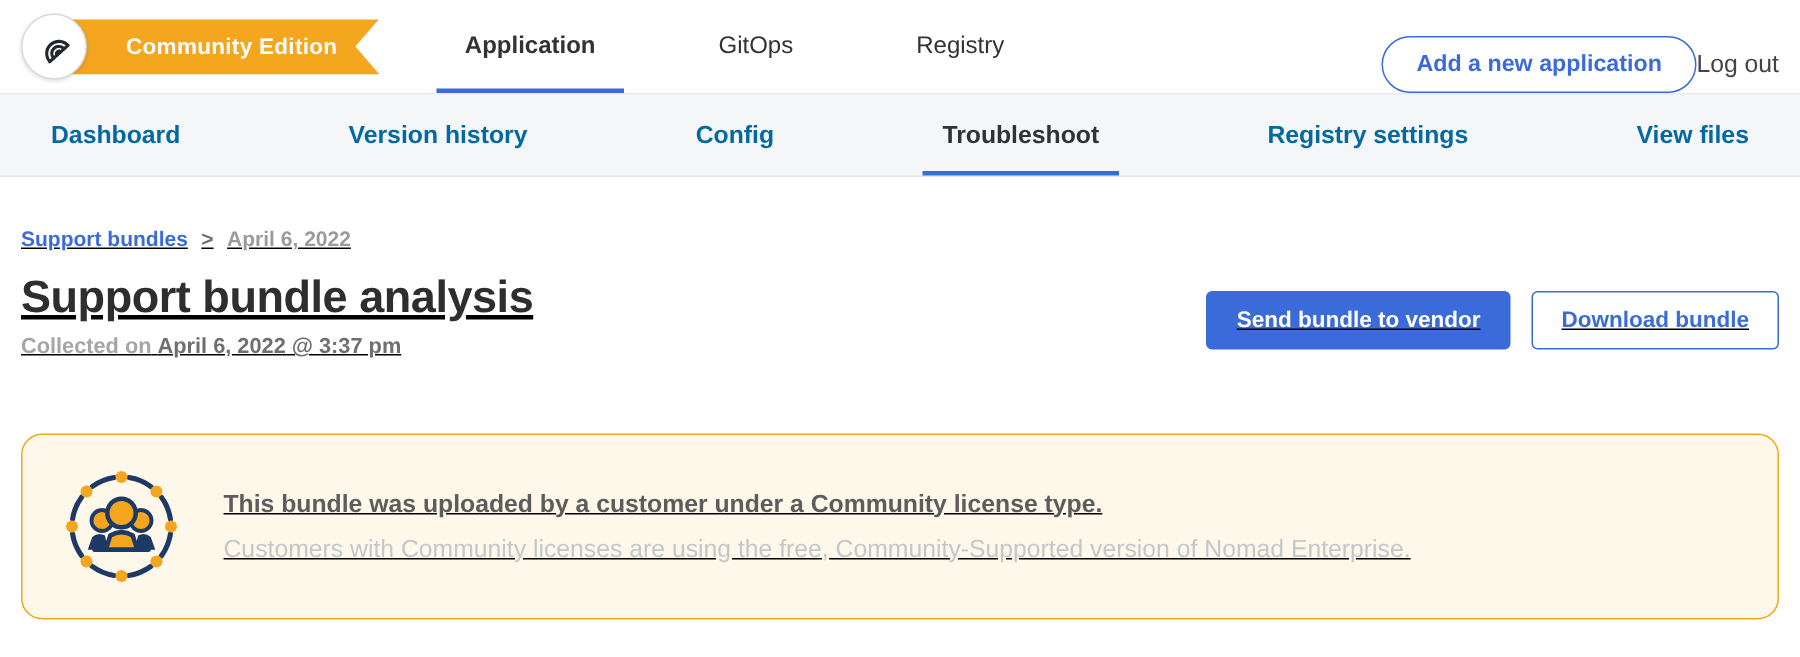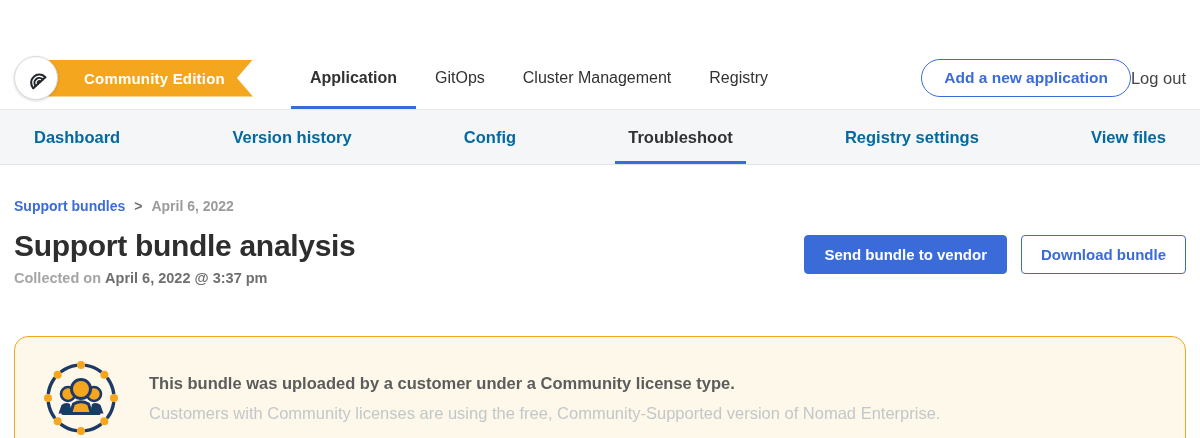--- a/index.html
+++ b/index.html
@@ -1,36 +1,35 @@
 <!DOCTYPE html>
 <html><head>
 <meta charset="utf-8">
 <style>
   * { margin: 0; padding: 0; box-sizing: border-box; }
   html, body { width: 1200px; height: 438px; background: #ffffff; font-family: "Liberation Sans", sans-serif; overflow: hidden; }
 
   
   .topnav {
-    height: 62px; background: #fff; display: flex; align-items: center;
+    height: 62px; background: #fff; display: flex; align-items: flex-end;
     position: relative;
-    margin-top: 47px;
   }
   .brand { position: relative; margin-left: 14px; display: flex; align-items: center; height: 100%; }
   .ribbon {
     margin-left: 28px; background: #f5a61f; color: #fff; font-weight: 700; font-size: 15px;
     padding: 10px 28px 10px 42px; letter-spacing: .2px;
     clip-path: polygon(0 0, 100% 0, calc(100% - 16px) 50%, 100% 100%, 0 100%);
   }
   .logo-circle {
     position: absolute; left: 0; top: 50%; transform: translateY(-50%);
     width: 44px; height: 44px; border-radius: 50%;
     background: #fff; border: 1px solid #d9d9d9; box-shadow: 0 1px 3px rgba(0,0,0,.15);
     display: flex; align-items: center; justify-content: center; z-index: 2;
   }
-  .primary-nav { display: flex; height: 100%; margin-left: 38px; }
+  .primary-nav { display: flex; height: 100%; margin-left: 38px; gap: 44px; }
   .primary-nav .nav-item {
     display: flex; align-items: center; height: 100%; padding: 0 19px;
     font-size: 16px; color: #323232; font-weight: 500; cursor: pointer; position: relative; white-space: nowrap;
   }
   .primary-nav .nav-item.active { font-weight: 600; }
   .primary-nav .nav-item.active::after {
     content: ""; position: absolute; left: 0; right: 0; bottom: 0; height: 3px; background: #3b6bd9;
   }
   .topnav-right { margin-left: auto; display: flex; align-items: center; padding-right: 14px; }
   .add-app-btn {
@@ -47,27 +46,27 @@
   .subnav .subnav-item {
     display: flex; align-items: center; height: 100%; padding: 0 7px; position: relative;
     font-size: 16.5px; font-weight: 600; color: #0369a1; cursor: pointer; white-space: nowrap;
   }
   .subnav .subnav-item.active { color: #323232; font-weight: 700; }
   .subnav .subnav-item.active::after {
     content: ""; position: absolute; left: -6px; right: -6px; bottom: 0; height: 3px; background: #3b6bd9;
   }
 
   
-  .main { padding: 0 14px; }
+  .main { padding: 0 14px; text-decoration: underline; }
   .breadcrumb { margin-top: 33px; font-size: 14px; font-weight: 700; display: flex; align-items: center; }
   .breadcrumb .bc-link { color: #3b6bd9; cursor: pointer; }
   .breadcrumb .bc-sep { color: #6f6f6f; margin: 0 9px; font-weight: 700; }
   .breadcrumb .bc-current { color: #9b9b9b; }
 
-  .header-row { display: flex; justify-content: space-between; align-items: flex-start; margin-top: 15px; }
+  .header-row { display: flex; justify-content: space-between; align-items: center; margin-top: 15px; }
   .page-title { font-size: 30px; font-weight: 800; color: #2e2e2e; letter-spacing: -0.3px; }
   .collected { margin-top: 7px; font-size: 14.5px; }
   .collected .c-prefix { color: #a5a5a5; font-weight: 600; }
   .collected .c-date { color: #6f6f6f; font-weight: 700; }
   .header-actions { display: flex; gap: 14px; margin-top: 6px; }
   .btn { font-family: inherit; font-size: 15px; font-weight: 700; padding: 10px 19px; border-radius: 4px; cursor: pointer; white-space: nowrap; }
   .btn-primary { background: #3b6bd9; color: #fff; border: 1px solid #3b6bd9; }
   .btn-outline { background: #fff; color: #3b6bd9; border: 1px solid #3b6bd9; }
 
   
@@ -93,21 +92,20 @@
           <path d="M10.6 17.5 a1.4 1.4 0 0 1 2.8 0"></path>
           <path d="M4.5 17.5 h15"></path>
         </g>
       </svg>
     </div>
   </div>
 
   <nav class="primary-nav">
     <div class="nav-item active">Application</div>
     <div class="nav-item">GitOps</div>
-    <div class="nav-item">Cluster Management</div>
     <div class="nav-item">Registry</div>
   </nav>
 
   <div class="topnav-right">
     <button class="add-app-btn">Add a new application</button>
     <span class="logout">Log out</span>
   </div>
 </header>
 
 <nav class="subnav">

